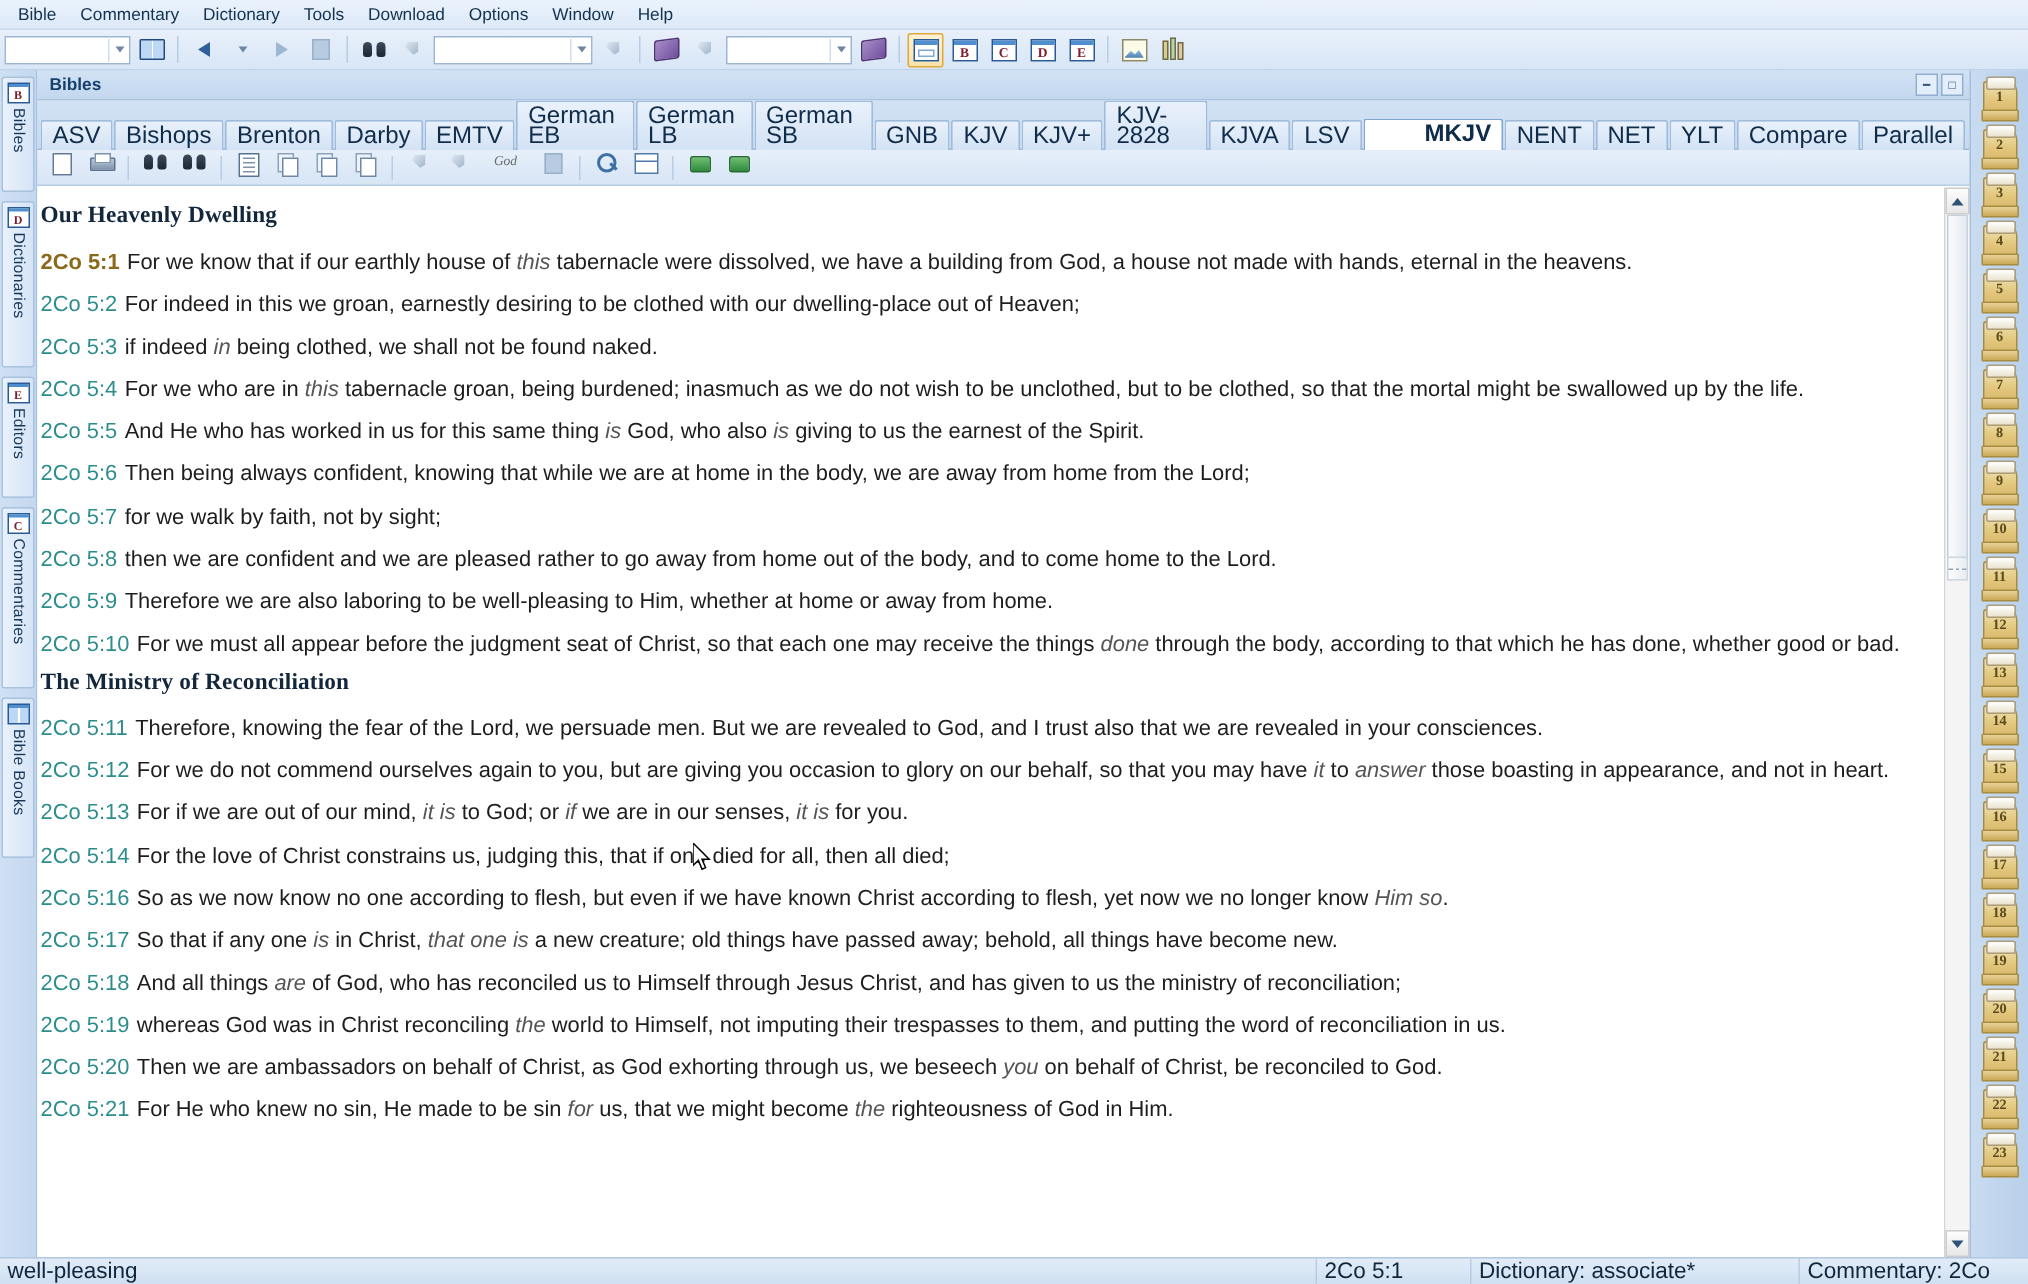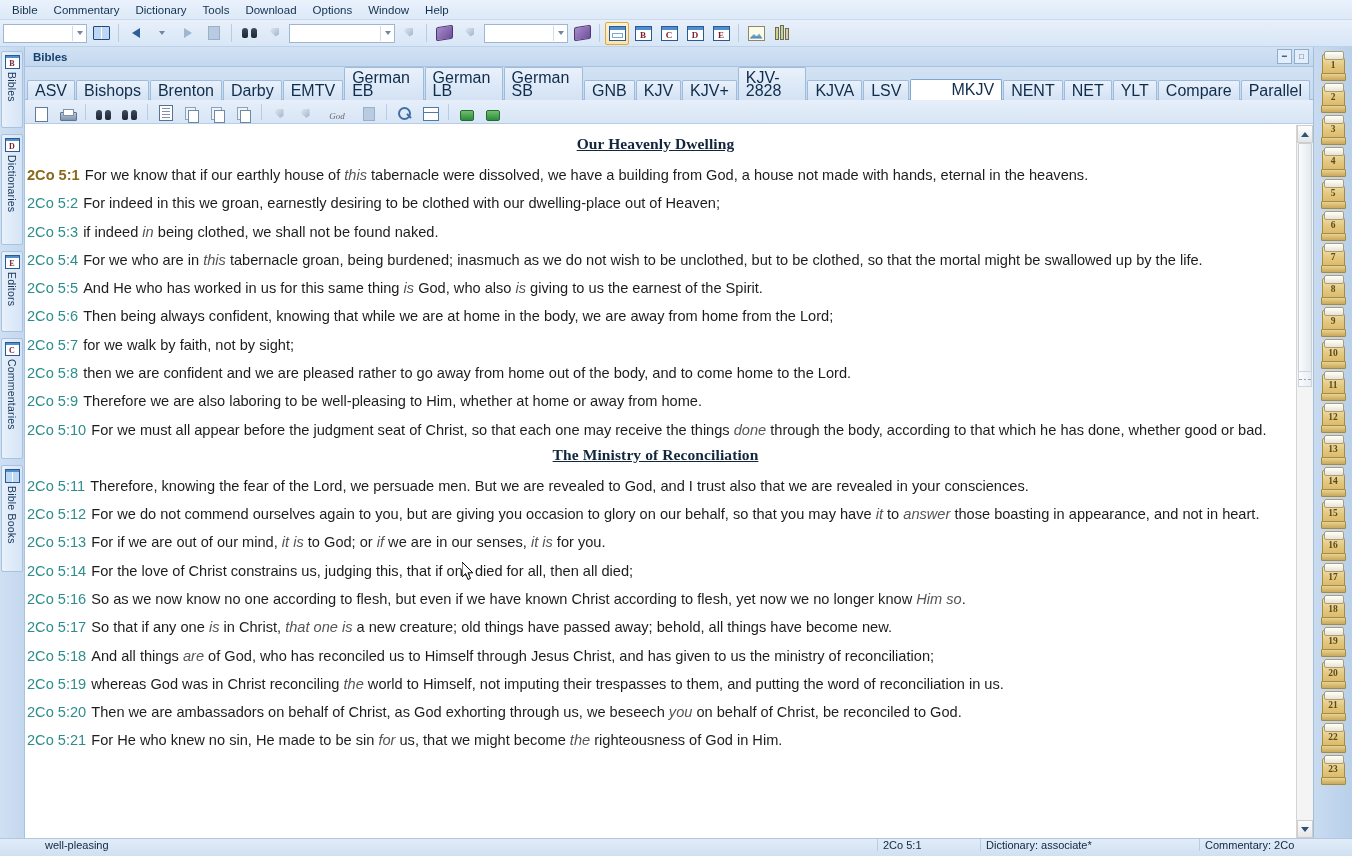--- a/index.html
+++ b/index.html
@@ -160,40 +160,40 @@
   .biblerow{
     min-height:22px;display:flex;align-items:flex-end;gap:0;
     background:linear-gradient(to bottom,#d2e2f4,#c6daf0);
     padding:0 2px;border-bottom:1px solid #9fbbdb;
   }
   .btab{
     font-size:16px;color:#0f2c4b;padding:3px 7px 3px;margin:0 1px -1px 0;
     border:1px solid #9fbbdb;border-bottom:none;border-radius:2px 2px 0 0;
     background:linear-gradient(to bottom,#e9f1fb,#d3e2f4);line-height:13px;
   }
-  .btab.active{background:#fff;font-weight:normal;border-color:#7ea6ce;position:relative;z-index:2;padding-bottom:4px;padding-left:40px;}
+  .btab.active{background:#fff;font-weight:bold;border-color:#7ea6ce;position:relative;z-index:2;padding-bottom:4px;padding-left:40px;}
 
   
   .doctb{
     height:23px;min-height:23px;display:flex;align-items:center;gap:1px;
     background:linear-gradient(to bottom,#e6effa,#d7e5f5);
     border-bottom:1px solid #b6cde7;padding:0 4px;
   }
-  .dbtn{width:23px;height:19px;display:flex;align-items:flex-end;justify-content:center;border:1px solid transparent;border-radius:2px;font-style:italic;}
+  .dbtn{width:23px;height:19px;display:flex;align-items:flex-start;justify-content:center;border:1px solid transparent;border-radius:2px;font-style:italic;}
   .dsep{width:1px;height:16px;background:#b8cce4;margin:0 4px;}
 
   
   .readwrap{flex:1;display:flex;min-height:0;background:#fff;border-top:1px solid #fff;}
   .read{
     flex:1;min-width:0;overflow:hidden;background:#fff;
     padding:8px 12px 0 2px;position:relative;
   }
   .read .heading{
-    text-align:center;font-size:15.5px;font-weight:bold;color:#12263c;
-    font-family:"Liberation Serif",serif;margin:2px 0 9px;letter-spacing:.1px;text-decoration:underline;
+    font-size:15.5px;font-weight:bold;color:#12263c;
+    font-family:"Liberation Serif",serif;margin:2px 0 9px;letter-spacing:.1px;
   }
   .verse{
     font-size:14.6px;line-height:1.87;color:#1d1d1d;margin:0 0 1px;
     font-family:"Liberation Sans",sans-serif;
   }
   .vref{color:#2d8d8d;margin-right:5px;white-space:nowrap;}
   .verse.current .vref{color:#8a6a1a;font-weight:bold;}
   .verse i{font-style:italic;color:#555;}
 
   
@@ -234,21 +234,21 @@
   }
   .scrollicon .num{
     position:absolute;left:0;right:0;top:9px;text-align:center;
     font-size:9.5px;font-weight:bold;color:#5a4a1d;font-family:"Liberation Serif",serif;
   }
 
   
   .statusbar{
     height:17px;min-height:17px;display:flex;align-items:flex-start;
     background:linear-gradient(to bottom,#e2ecf8,#cfe0f2);
-    border-top:1px solid #b2c8e2;font-size:11px;color:#10263d;padding-left:40px;
+    border-top:1px solid #b2c8e2;font-size:15px;color:#10263d;
   }
   .statusbar .cell{
     display:flex;align-items:center;padding:0 5px;
     border-right:1px solid #b8cce4;white-space:nowrap;overflow:hidden;
   }
   .statusbar .grow{flex:1;min-width:0;}
   .statusbar .c2{width:92px;}
   .statusbar .c3{width:208px;}
   .statusbar .c4{width:142px;border-right:none;}
 

